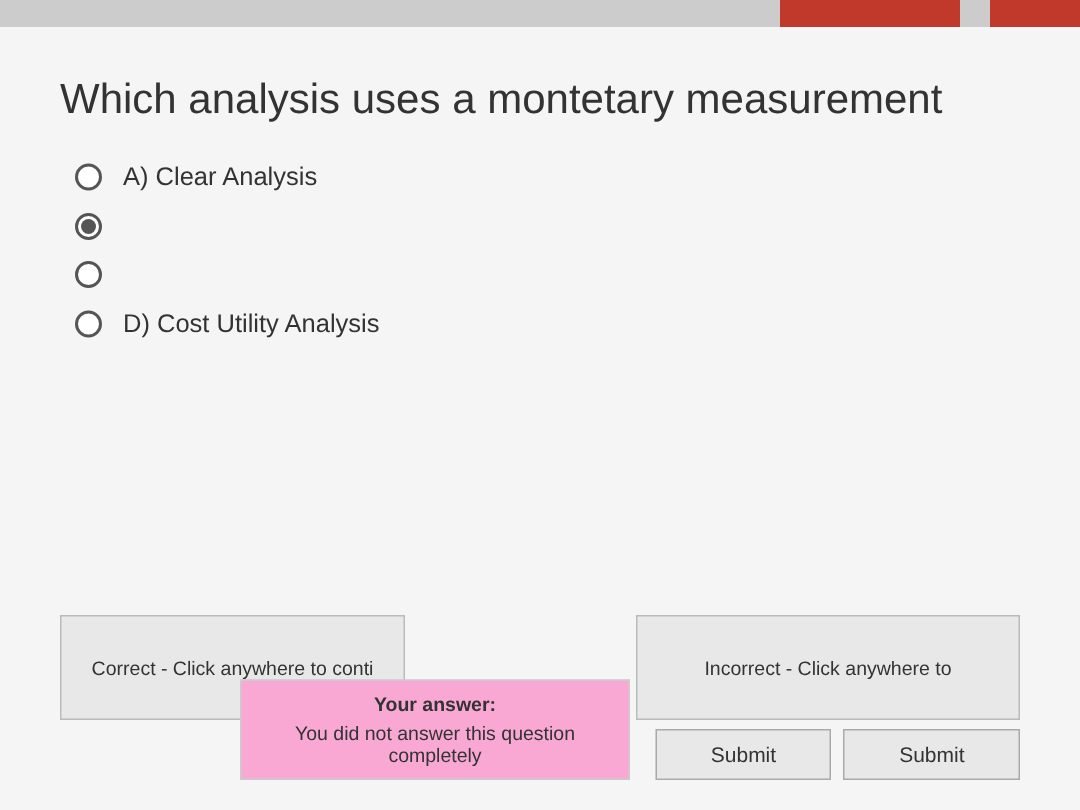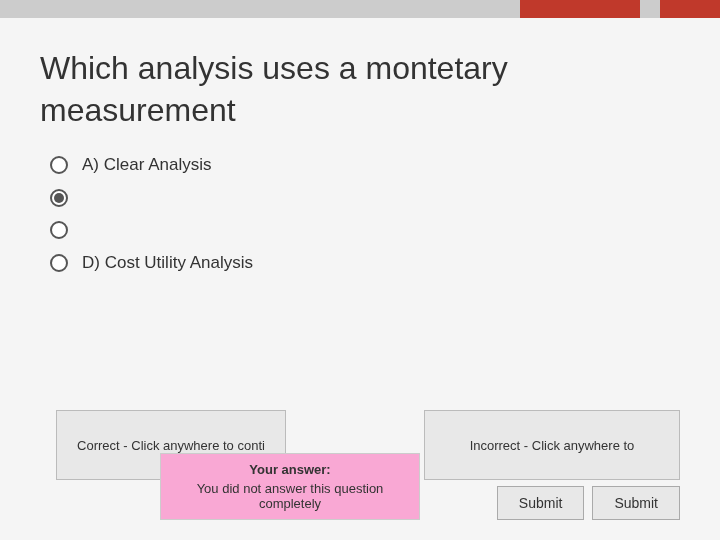--- a/index.html
+++ b/index.html
@@ -51,21 +51,21 @@
       position: absolute;
       top: 18px;
       left: 0;
       right: 0;
       bottom: 0;
       background: #f5f5f5;
       padding: 30px 40px 20px 40px;
     }
 
     .question-title {
-      font-size: 32px;
+      font-size: 28px;
       font-weight: 300;
       color: #333;
       line-height: 1.3;
       margin-bottom: 24px;
     }
 
     .options-list {
       list-style: none;
       margin-left: 10px;
     }
@@ -108,21 +108,21 @@
       position: absolute;
       bottom: 0;
       left: 0;
       right: 0;
       height: 160px;
     }
 
     .correct-panel {
       position: absolute;
       bottom: 60px;
-      left: 56px;
+      left: 40px;
       width: 230px;
       height: 70px;
       background: #e8e8e8;
       border: 1px solid #bbb;
       display: flex;
       align-items: center;
       justify-content: center;
       text-align: center;
       font-size: 13px;
       color: #333;
@@ -176,21 +176,21 @@
     .action-buttons {
       position: absolute;
       bottom: 20px;
       right: 40px;
       display: flex;
       gap: 8px;
       z-index: 20;
     }
 
     .btn-submit, .btn-clear {
-      padding: 8px 21px;
+      padding: 8px 36px;
       font-size: 14px;
       border: 1px solid #aaa;
       background: #e8e8e8;
       cursor: pointer;
       color: #333;
     }
   </style>
 </head>
 <body>
 

